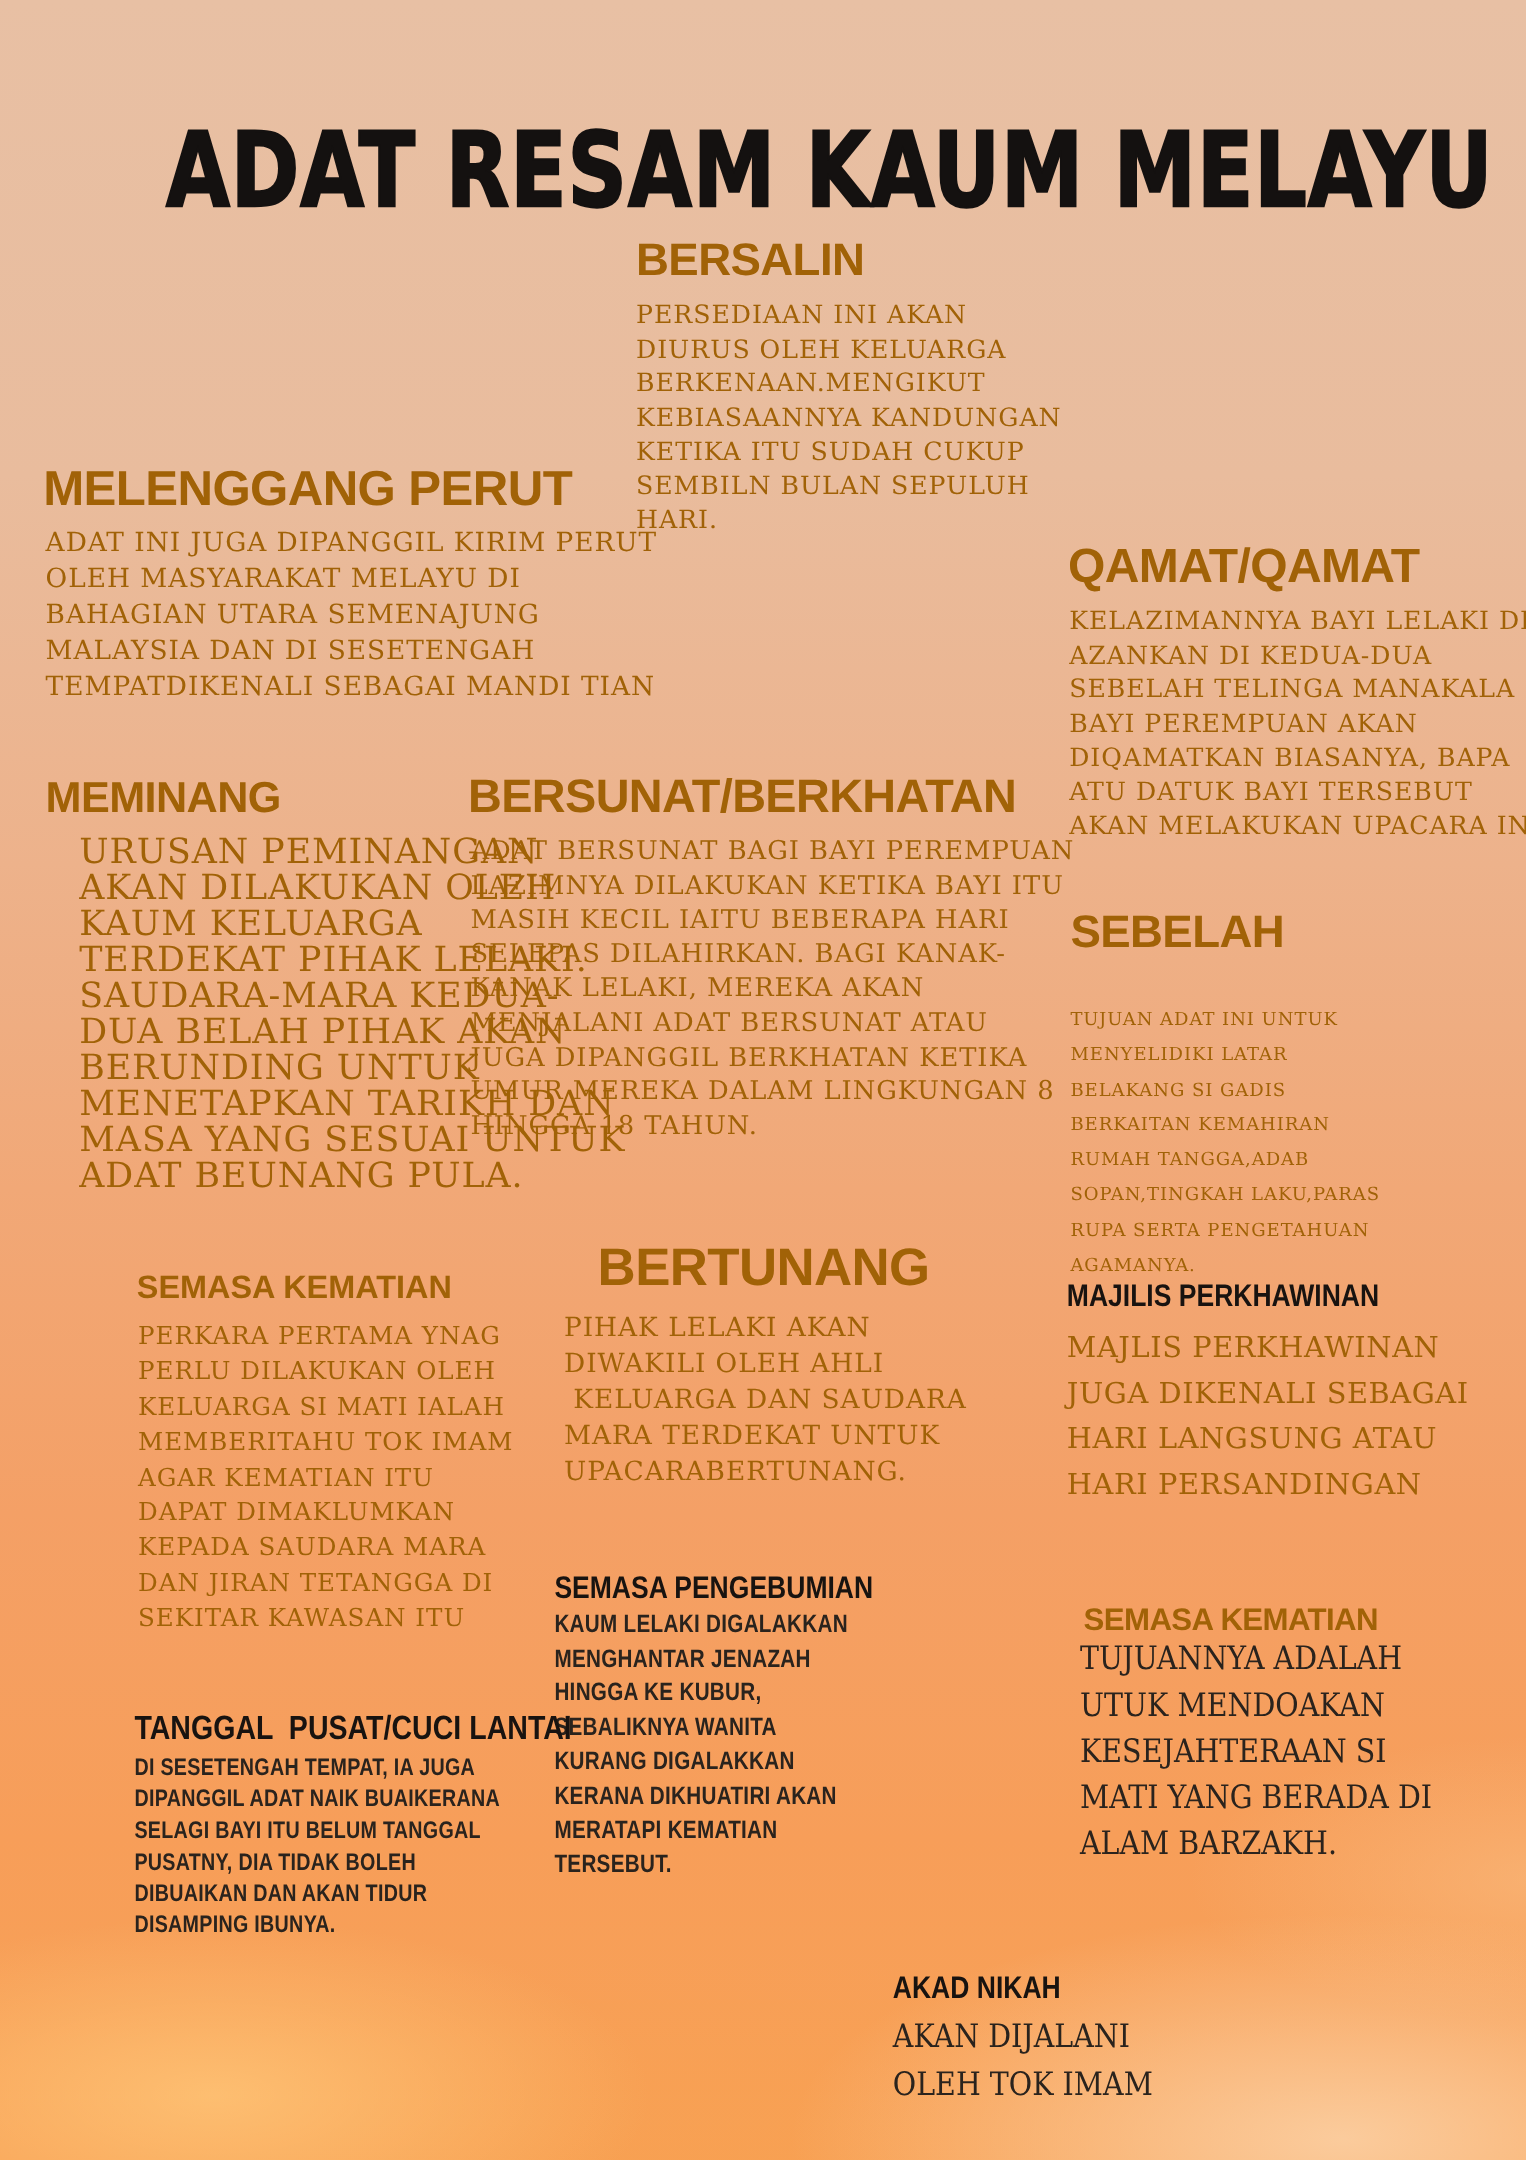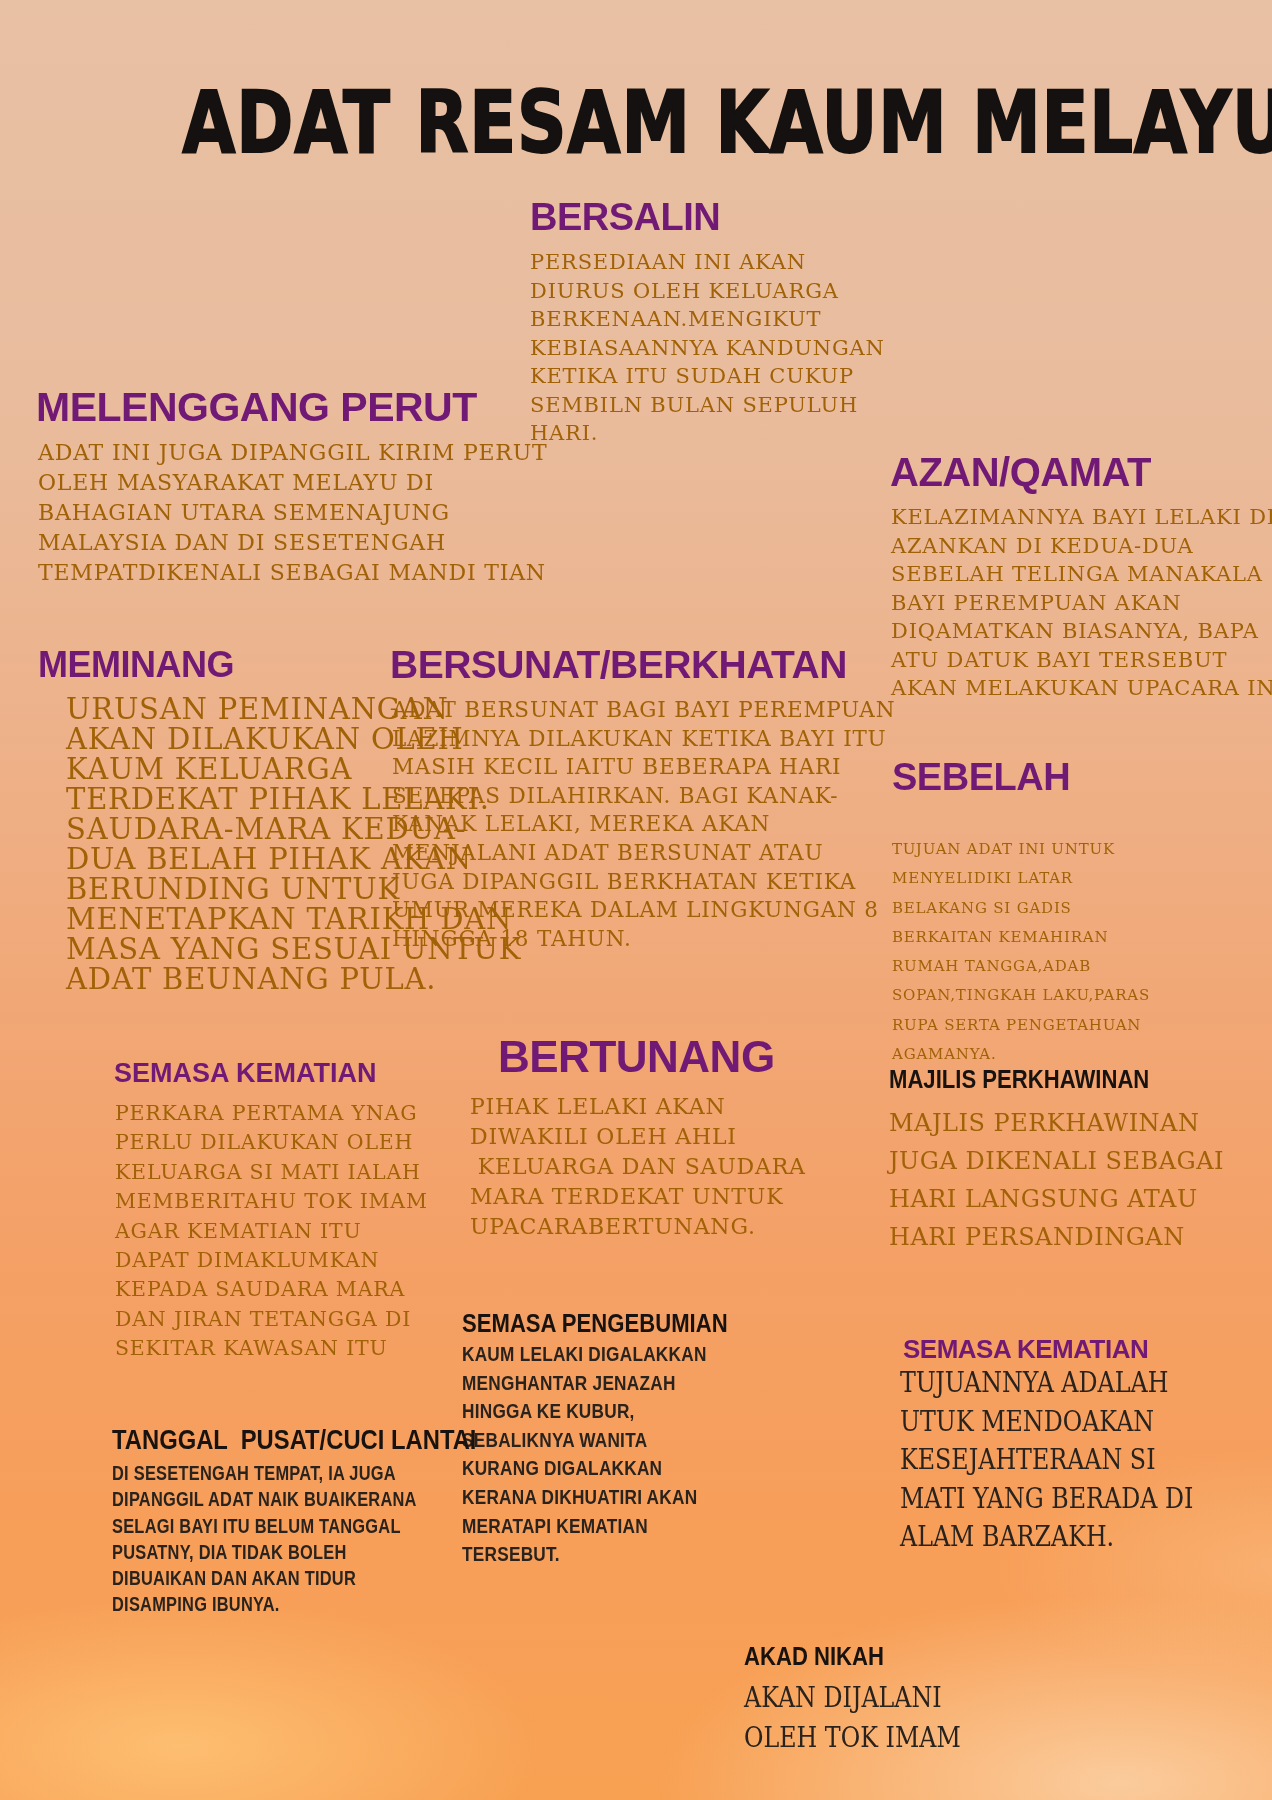--- a/index.html
+++ b/index.html
@@ -7,27 +7,27 @@
     width:1272px;height:1800px;overflow:hidden;position:relative;
     font-family:"Liberation Sans",sans-serif;
     background:
       radial-gradient(ellipse 520px 210px at 14% 97%, rgba(255,200,122,0.75), rgba(255,200,122,0) 70%),
       radial-gradient(ellipse 640px 260px at 88% 99%, rgba(251,208,164,0.9), rgba(251,208,164,0) 72%),
       radial-gradient(ellipse 420px 170px at 101% 87%, rgba(250,198,142,0.45), rgba(250,198,142,0) 70%),
       radial-gradient(ellipse 700px 260px at 45% 101%, rgba(247,160,80,0.55), rgba(247,160,80,0) 75%),
       linear-gradient(180deg,#e8c0a4 0%,#e9bc9d 22%,#edb28b 40%,#f1a877 55%,#f4a066 70%,#f79e59 85%,#f8a155 100%);
   }
   .abs{position:absolute;}
-  .h{font-family:"Liberation Sans",sans-serif;font-weight:bold;color:#701a75;letter-spacing:-0.5px;white-space:pre;}
+  .h{font-family:"Liberation Sans",sans-serif;font-weight:bold;color:#a16207;letter-spacing:-0.5px;white-space:pre;}
   .slab{font-family:"DejaVu Serif",serif;color:#a16207;white-space:pre;letter-spacing:0.8px;}
   .cond-h{font-family:"Liberation Sans",sans-serif;font-weight:bold;color:#181310;transform:scaleX(0.85);transform-origin:0 0;white-space:pre;}
   .cond-b{font-family:"Liberation Sans",sans-serif;font-weight:bold;color:#2a231d;transform:scaleX(0.82);transform-origin:0 0;white-space:pre;letter-spacing:0.3px;}
   .cond-serif-b{font-family:"DejaVu Serif",serif;color:#2a231d;transform:scaleX(0.88);transform-origin:0 0;white-space:pre;}
 
-  #title-wrap{top:72px;left:0;width:1170px;text-align:center;margin-left:44px;}
+  #title-wrap{top:93px;left:0;width:1170px;text-align:center;}
   #title{display:inline-block;font-family:"DejaVu Sans",sans-serif;font-weight:bold;font-size:86px;
          color:#141110;-webkit-text-stroke:2px #141110;letter-spacing:1px;
          transform:scaleX(0.8);transform-origin:50% 0;white-space:pre;}
 
   #bersalin-h{left:530px;top:196px;font-size:38px;}
   #bersalin-b{left:530px;top:248px;font-size:21px;line-height:28.5px;}
 
   #melenggang-h{left:36px;top:384px;font-size:41px;}
   #melenggang-b{left:38px;top:438px;font-size:22px;line-height:30px;}
 
@@ -80,21 +80,21 @@
 SEMBILN BULAN SEPULUH
 HARI.</div>
 
 <div class="abs h" id="melenggang-h">MELENGGANG PERUT</div>
 <div class="abs slab" id="melenggang-b">ADAT INI JUGA DIPANGGIL KIRIM PERUT
 OLEH MASYARAKAT MELAYU DI
 BAHAGIAN UTARA SEMENAJUNG
 MALAYSIA DAN DI SESETENGAH
 TEMPATDIKENALI SEBAGAI MANDI TIAN</div>
 
-<div class="abs h" id="azan-h">AZAN/QAMAT</div>
+<div class="abs h" id="azan-h">QAMAT/QAMAT</div>
 <div class="abs slab" id="azan-b">KELAZIMANNYA BAYI LELAKI DI
 AZANKAN DI KEDUA-DUA
 SEBELAH TELINGA MANAKALA
 BAYI PEREMPUAN AKAN
 DIQAMATKAN BIASANYA, BAPA
 ATU DATUK BAYI TERSEBUT
 AKAN MELAKUKAN UPACARA IN</div>
 
 <div class="abs h" id="meminang-h">MEMINANG</div>
 <div class="abs slab" id="meminang-b">URUSAN PEMINANGAN

